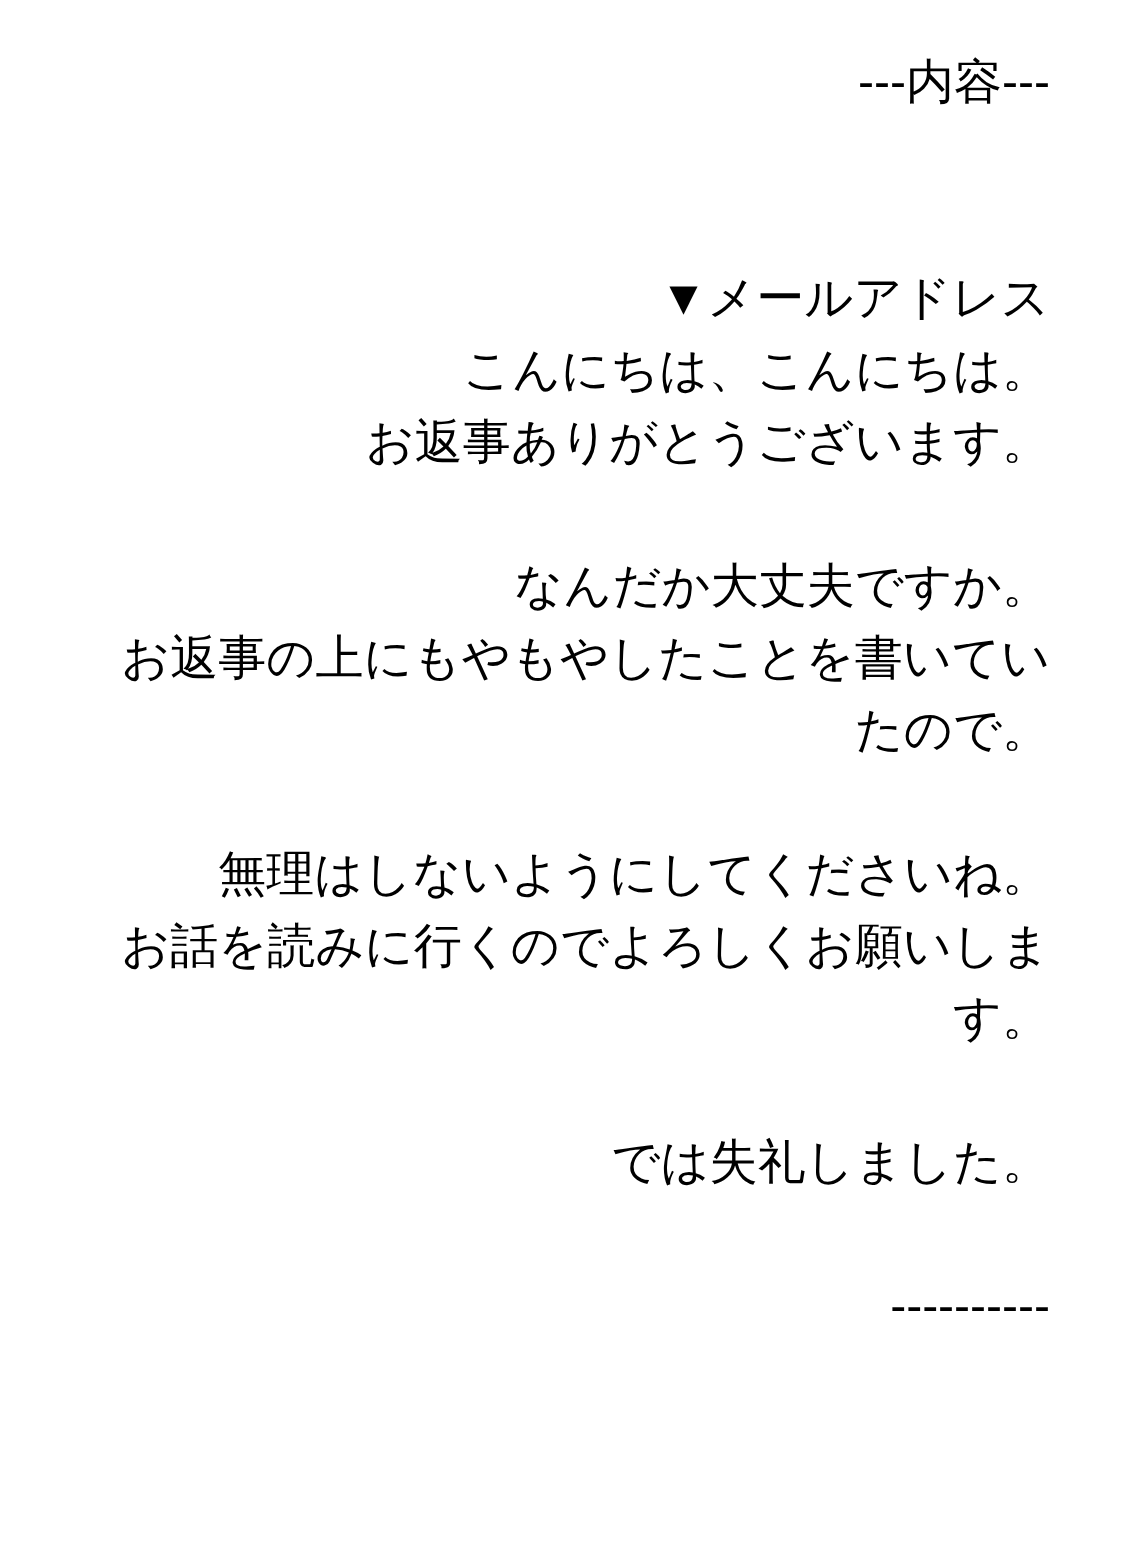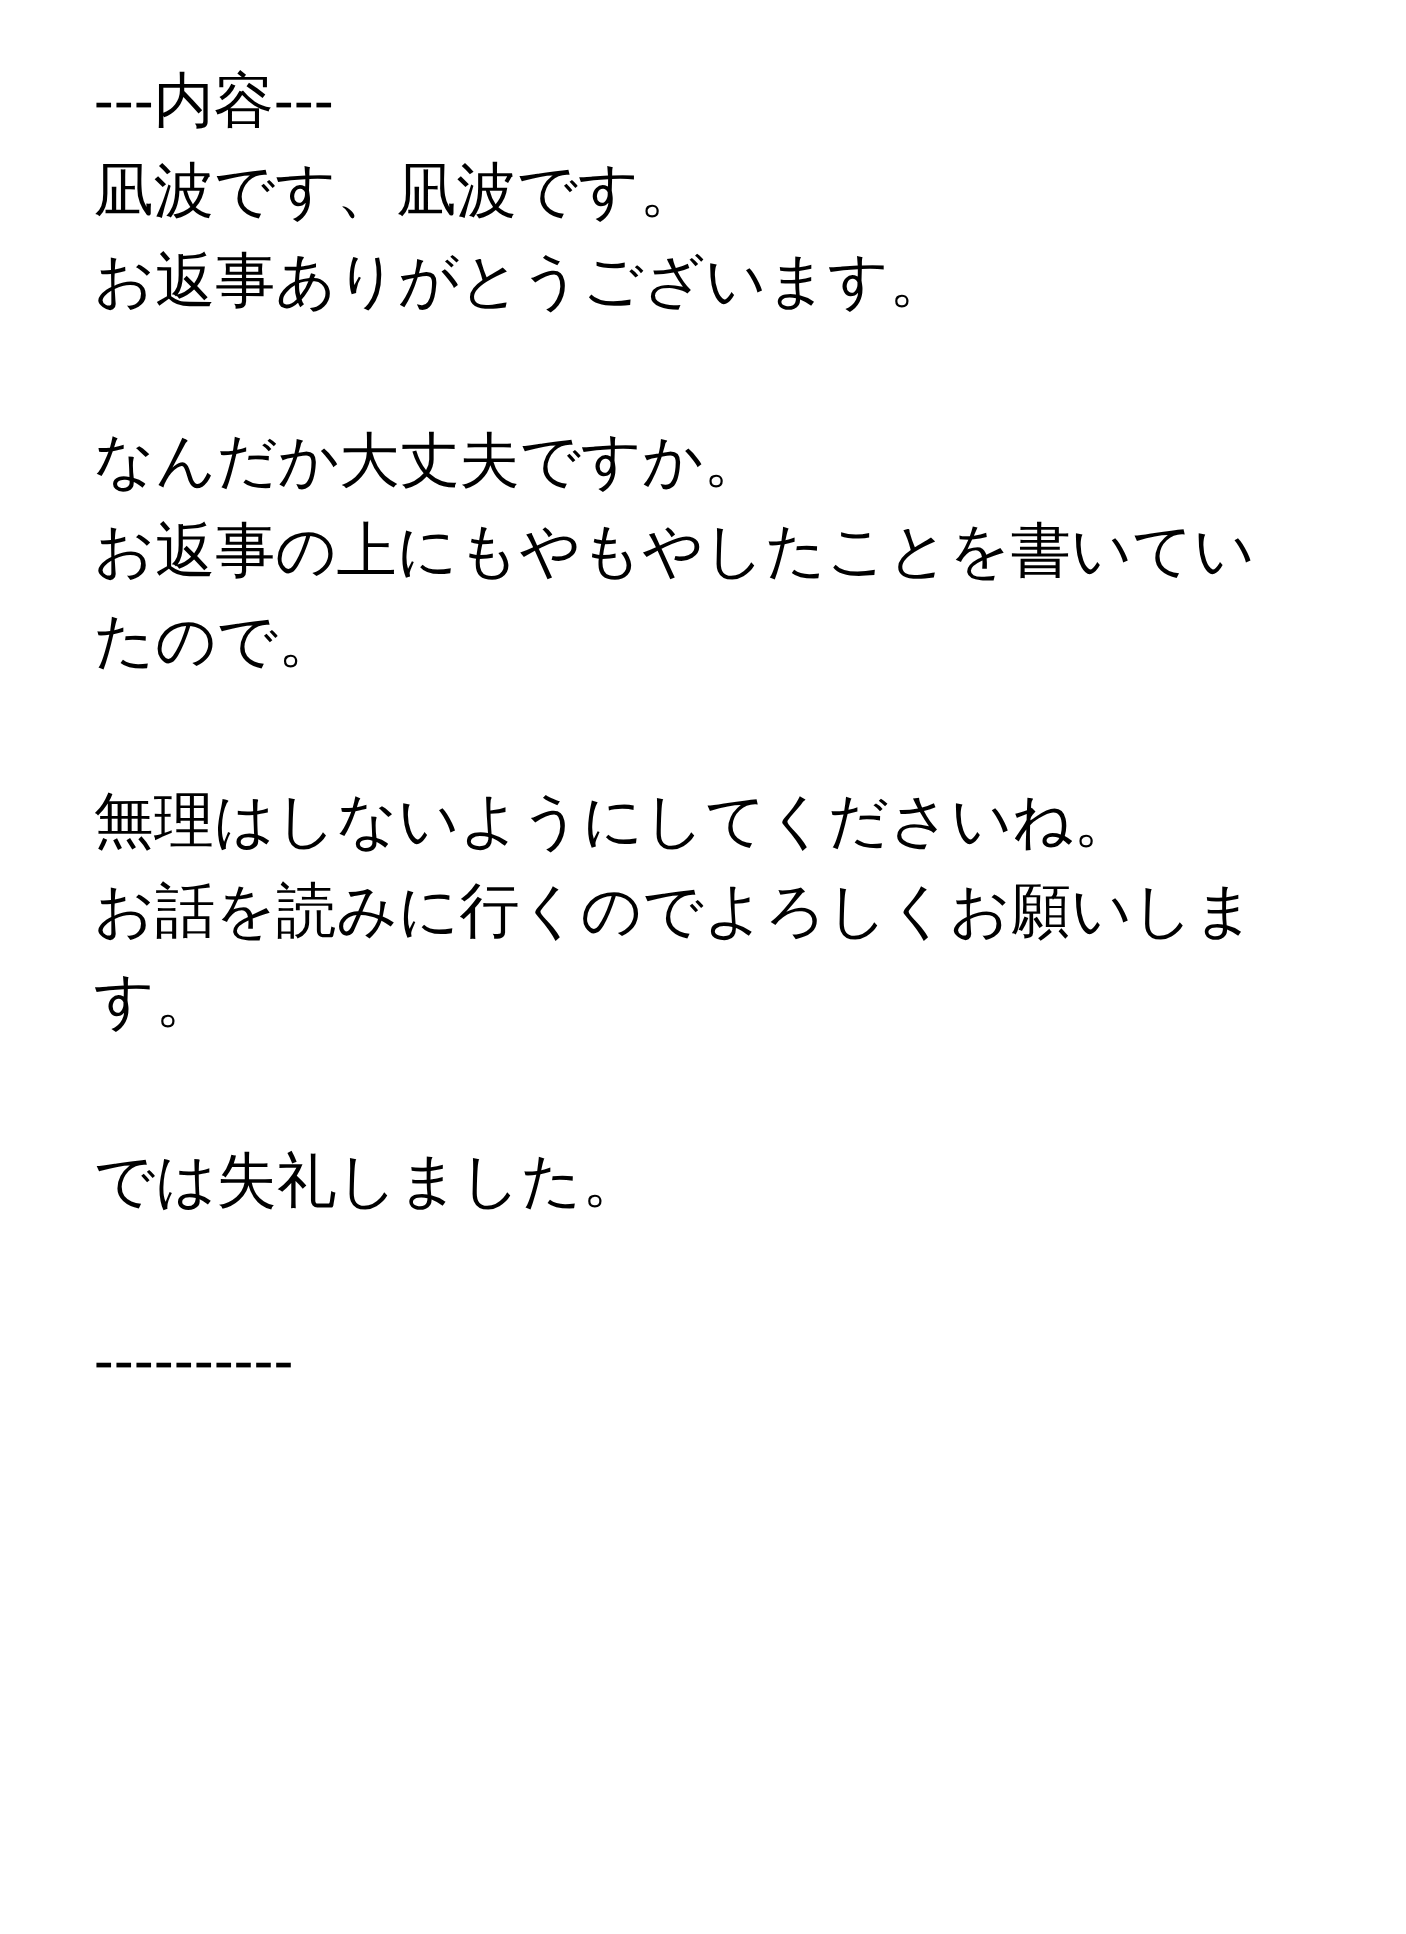--- a/index.html
+++ b/index.html
@@ -20,34 +20,38 @@
     padding: 46px 75px 0 75px;
     overflow: hidden;
     background: #ffffff;
   }
   .line, .body-text {
     font-size: 48px;
     line-height: 72px;
     white-space: pre-wrap;
     word-break: normal;
     letter-spacing: 0;
+    text-align: right;
   }
   .gap-2 { margin-top: 144px; } 
   .gap-1 { margin-top: 72px; }  
 </style>
 </head>
 <body>
 
 <main class="page">
 
   <p class="line">---内容---</p>
 
+  <section>
+    <p class="line gap-2">▼メールアドレス</p>
+  </section>
 
   <section>
-    <p class="body-text">凪波です、凪波です。
+    <p class="body-text">こんにちは、こんにちは。
 お返事ありがとうございます。
 
 なんだか大丈夫ですか。
 お返事の上にもやもやしたことを書いていたので。
 
 無理はしないようにしてくださいね。
 お話を読みに行くのでよろしくお願いします。
 
 では失礼しました。</p>
   </section>

